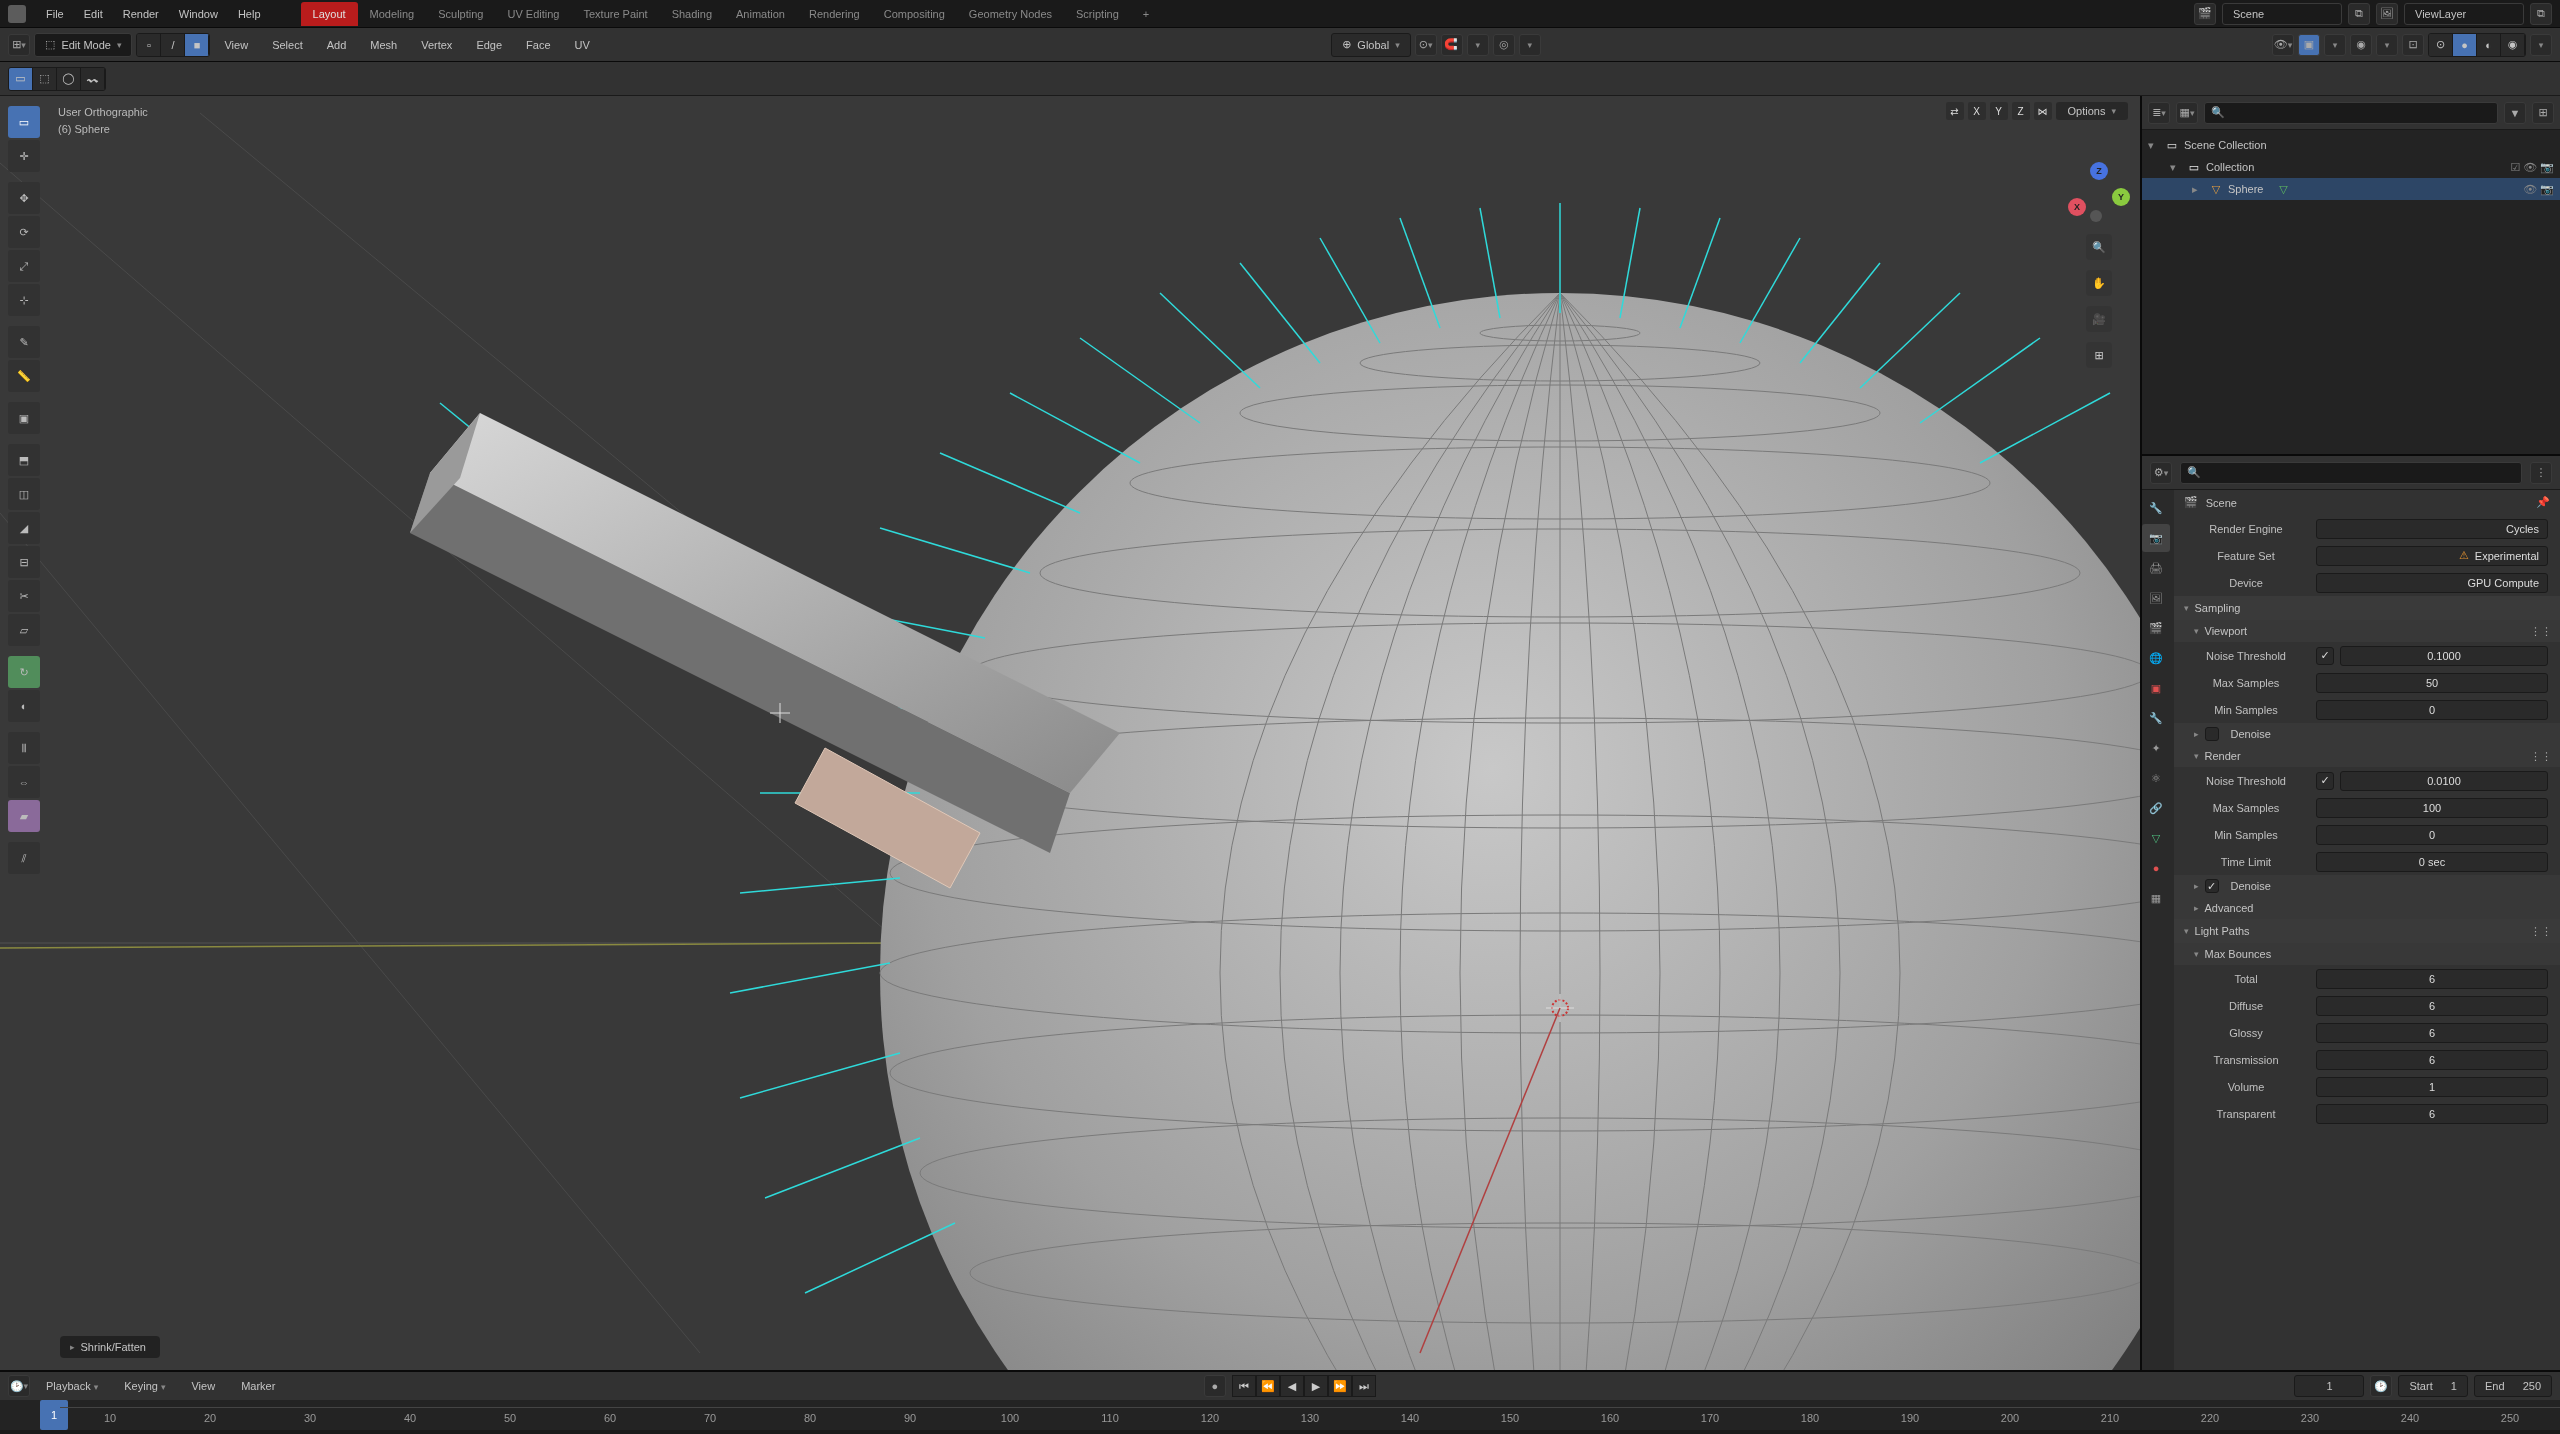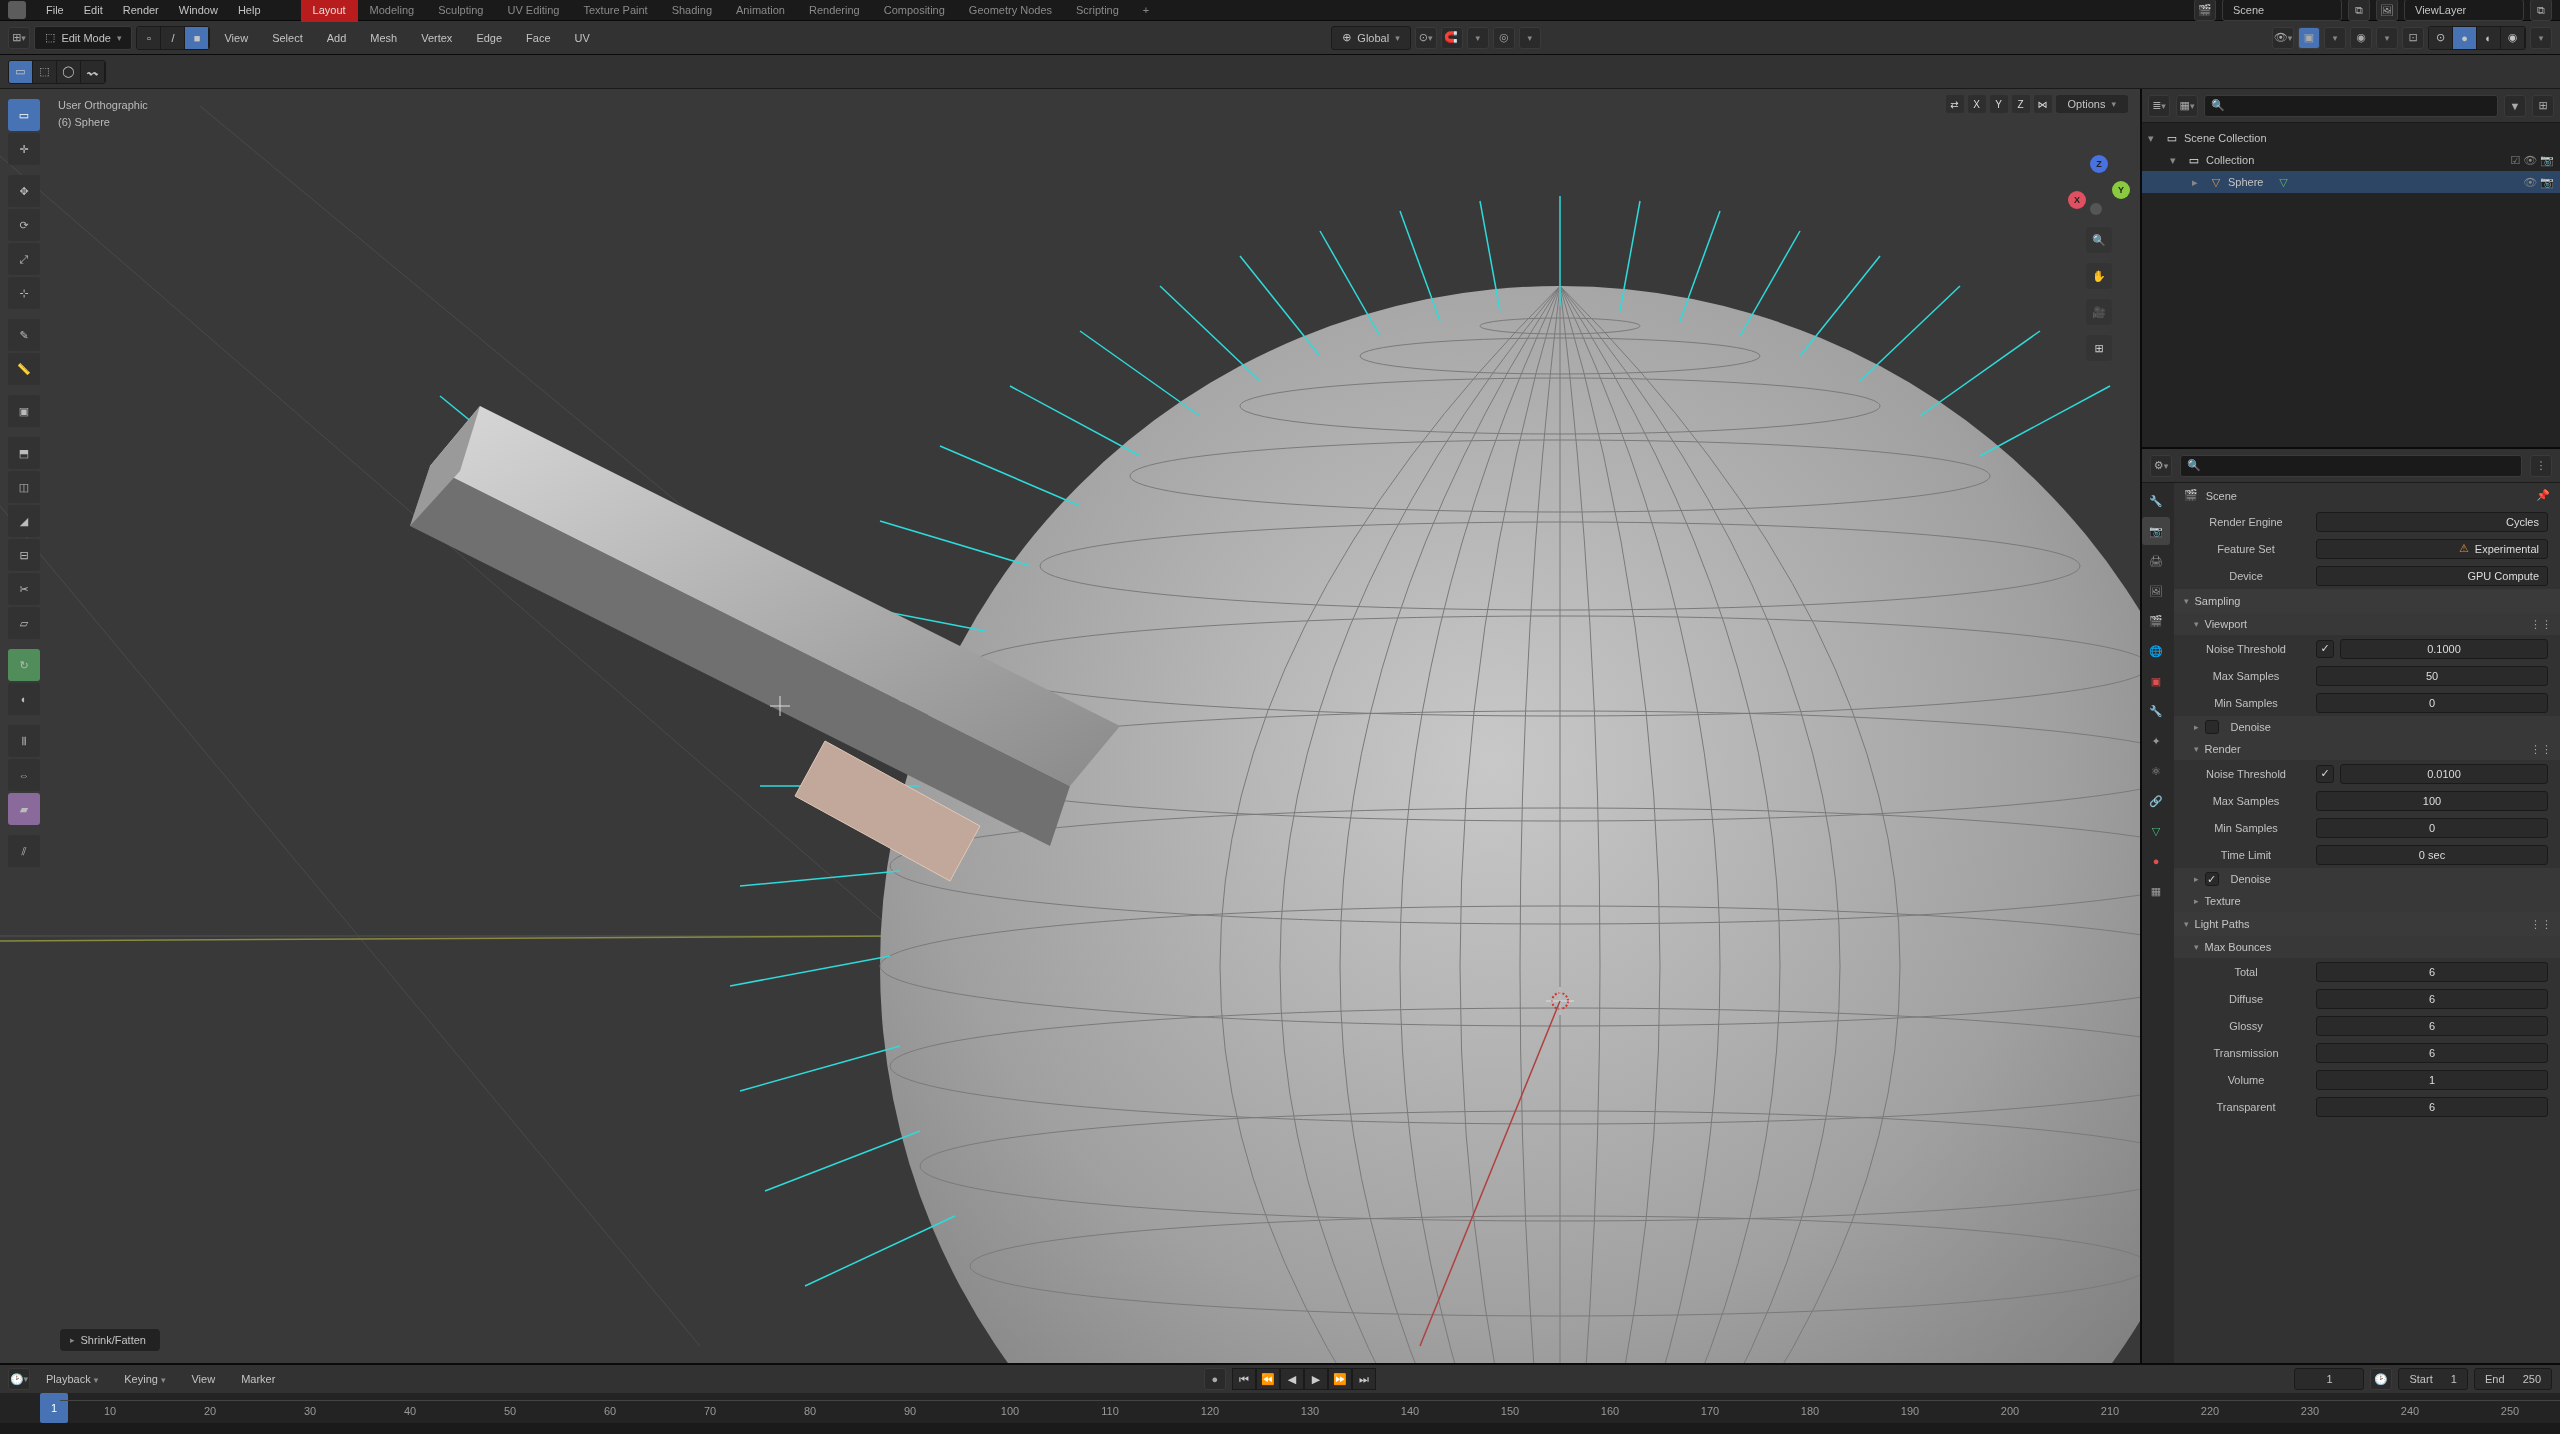--- a/index.html
+++ b/index.html
@@ -1,19 +1,19 @@
 <!DOCTYPE html>
 <html><head>
 <meta charset="utf-8">
 <style>
 * { margin: 0; padding: 0; box-sizing: border-box; font-family: -apple-system, "Segoe UI", sans-serif; font-size: 11px; user-select: none; }
 body { background: #1a1a1a; color: #c4c4c4; overflow: hidden; width: 2560px; height: 1434px; }
 
 
-.menubar { height: 21px; background: #1a1a1a; display: flex; align-items: center; padding: 0 8px; border-bottom: 1px solid #0a0a0a; }
+.menubar { height: 28px; background: #1a1a1a; display: flex; align-items: center; padding: 0 8px; border-bottom: 1px solid #0a0a0a; }
 .blender-logo { width: 18px; height: 18px; background: #5c5c5c; border-radius: 3px; margin-right: 10px; }
 .menu-item { padding: 4px 10px; cursor: pointer; color: #c4c4c4; }
 .menu-spacer { width: 30px; }
 .workspace-tab { padding: 6px 12px; color: #8a8a8a; cursor: pointer; }
 .workspace-tab.active { background: #b91c1c; color: #e0e0e0; border-radius: 3px 3px 0 0; }
 .menu-right { margin-left: auto; display: flex; align-items: center; gap: 6px; }
 .scene-box { background: #1a1a1a; border: 1px solid #3a3a3a; padding: 3px 10px; border-radius: 3px; min-width: 120px; height: 22px; display: flex; align-items: center; }
 .icon-btn-small { width: 22px; height: 22px; background: #2a2a2a; border: 1px solid #3a3a3a; border-radius: 3px; display: flex; align-items: center; justify-content: center; cursor: pointer; color: #aaa; }
 
 
@@ -538,21 +538,21 @@
               <span>0 sec</span>
             </div>
         </div>
         <div class="prop-subpanel-hdr">
             <span class="chev">▸</span>
             <div class="prop-checkbox" style="width:14px;height:14px;">✓</div>
             <span>Denoise</span>
           </div>
         <div class="prop-subpanel-hdr">
             <span class="chev">▸</span>
-            <span>Texture</span>
+            <span>Advanced</span>
           </div>
 
         <div class="prop-panel-hdr">
             <span class="chev">▾</span>
             <span>Light Paths</span>
             <span class="panel-toggle-btn">⋮⋮</span>
           </div>
         <div class="prop-subpanel-hdr">
             <span class="chev">▾</span>
             <span>Max Bounces</span>

